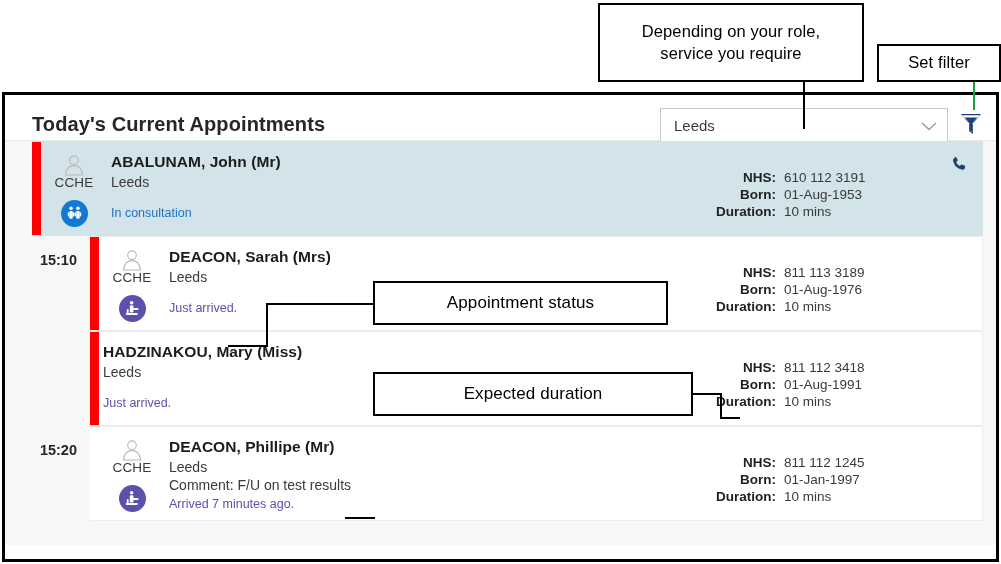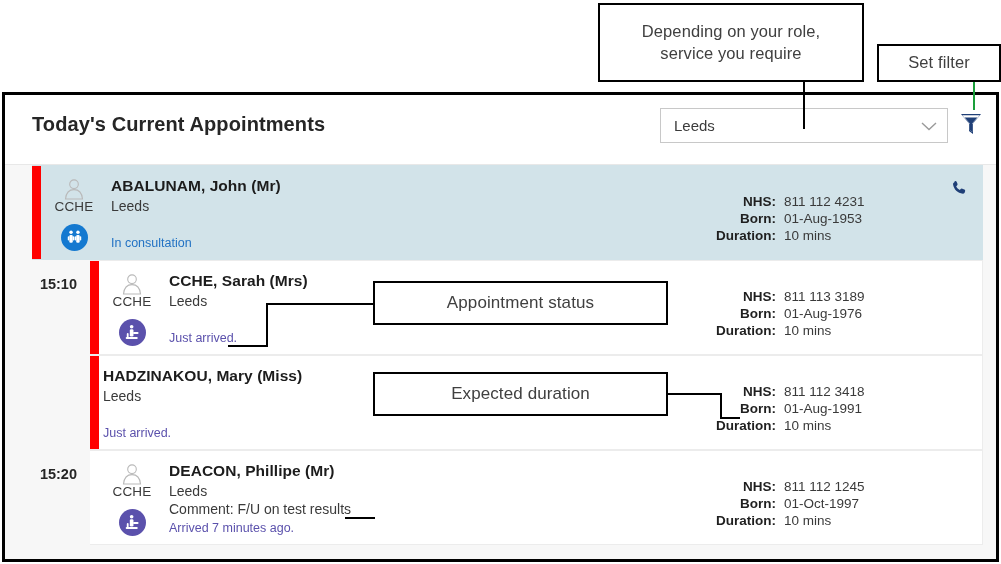--- a/index.html
+++ b/index.html
@@ -9,21 +9,21 @@
     font-family: "Liberation Sans", sans-serif;
     overflow: hidden;
   }
   #root { position: relative; width: 1001px; height: 564px; background: #fff; }
 
   
   .callout {
     position: absolute;
     border: 2px solid #000;
     background: #fff;
-    color: #404040;
+    color: #000000;
     font-family: "Liberation Sans", sans-serif;
     display: flex; align-items: center; justify-content: center;
     text-align: center;
     line-height: 1.30;
     z-index: 40;
     letter-spacing: .1px;
   }
   .leader { position: absolute; background: #000; z-index: 35; }
   .leader-green { position: absolute; background: #1a9e3a; z-index: 35; }
 
@@ -32,21 +32,21 @@
     position: absolute;
     left: 2px; top: 92px;
     width: 997px; height: 470px;
     border: 3px solid #000;
     background: #ffffff;
     overflow: hidden;
     z-index: 10;
   }
   .app-header {
     position: relative;
-    height: 70px;
+    height: 46px;
     background: #ffffff;
     border-bottom: 1px solid #e8e8e8;
   }
   .app-title {
     position: absolute; left: 27px; top: 18px;
     font-size: 20px; font-weight: bold; color: #262626;
     letter-spacing: .1px;
   }
   .practice-select {
     position: absolute; right: 48px; top: 13px;
@@ -108,21 +108,21 @@
   .badge.consult { background: #1479d0; }
   .badge.waiting { background: #5b51ac; }
 
   .detail-col { flex: 1; padding-top: 11px; padding-left: 4px; }
   .pname { font-size: 15.5px; font-weight: bold; color: #1c1c1c; letter-spacing: .05px; }
   .ploc { font-size: 14px; color: #3a3a3a; margin-top: 3px; }
   .pcomment { font-size: 14px; color: #3a3a3a; margin-top: 2px; }
   .pstatus { font-size: 12.5px; margin-top: 4px; }
   .pstatus.blue { color: #2272c4; }
   .pstatus.purple { color: #5b51ac; }
-  .pstatus.sp { margin-top: 22px; }
+  .pstatus.sp { margin-top: 16px; }
 
   .meta-col {
     width: 238px; flex-shrink: 0;
     padding-top: 28px;
     display: grid;
     grid-template-columns: 78px auto;
     column-gap: 8px;
     row-gap: 2px;
     align-content: start;
   }
@@ -150,21 +150,21 @@
   <div class="leader-green" style="left:973px; top:82px; width:2px; height:28px;"></div>
 
   <div class="callout" style="left:373px; top:281px; width:295px; height:44px; font-size:17px;">
     <span>Appointment status</span>
   </div>
 
   <div class="leader" style="left:228px; top:345px; width:40px; height:2px;"></div>
   <div class="leader" style="left:266px; top:303px; width:2px; height:44px;"></div>
   <div class="leader" style="left:266px; top:303px; width:110px; height:2px;"></div>
 
-  <div class="callout" style="left:373px; top:372px; width:295px; height:44px; font-size:17px;">
+  <div class="callout" style="left:373px; top:372px; width:320px; height:44px; font-size:17px;">
     <span>Expected duration</span>
   </div>
   <div class="leader" style="left:666px; top:393px; width:56px; height:2px;"></div>
   <div class="leader" style="left:720px; top:393px; width:2px; height:26px;"></div>
   <div class="leader" style="left:720px; top:417px; width:20px; height:2px;"></div>
 
   <div class="leader" style="left:345px; top:517px; width:30px; height:2px;"></div>
 
   <div id="app">
 
@@ -218,21 +218,21 @@
               </span>
       </div>
       <div class="detail-col">
         <div class="pname">ABALUNAM, John (Mr)</div>
         <div class="ploc">Leeds</div>
 
         <div class="pstatus blue sp">In consultation</div>
       </div>
       <div class="meta-col">
         <span class="meta-k">NHS:</span>
-        <span class="meta-v">811 112 4231</span>
+        <span class="meta-v">610 112 3191</span>
         <span class="meta-k">Born:</span>
         <span class="meta-v">01-Aug-1953</span>
         <span class="meta-k">Duration:</span>
         <span class="meta-v">10 mins</span>
       </div>
       <div class="phone-col">
               <span><svg viewBox="0 0 20 20" width="17" height="17">
                   <path d="M4.6 2.4c.9-.3 1.7.1 2 .9l1 2.4c.3.7.1 1.5-.5 2l-1 .8c.9 2 2.4 3.5 4.4 4.4l.8-1c.5-.6 1.3-.8 2-.5l2.4 1c.8.3 1.2 1.1.9 2l-.5 1.6c-.3.9-1.1 1.4-2 1.3C7.6 16.6 3.4 12.4 2.4 6.2c-.1-.9.4-1.7 1.3-2z" fill="#1f3f77"></path>
                 </svg></span>
             </div>
@@ -255,21 +255,21 @@
                 <svg viewBox="0 0 22 22" width="19" height="19">
                   <circle cx="10" cy="4.4" r="2.1" fill="#fff"></circle>
                   <rect x="7.9" y="7.2" width="4.2" height="8.4" rx="1.5" fill="#fff"></rect>
                   <rect x="11.6" y="10.4" width="6.4" height="2.4" rx="1.1" fill="#fff"></rect>
                   <rect x="3.1" y="16.3" width="14" height="2.2" rx="1.1" fill="#fff"></rect>
                   <rect x="4.4" y="11.6" width="2.1" height="5.2" rx="1" fill="#fff"></rect>
                 </svg>
               </span>
       </div>
       <div class="detail-col">
-        <div class="pname">CCHE, Sarah (Mrs)</div>
+        <div class="pname">DEACON, Sarah (Mrs)</div>
         <div class="ploc">Leeds</div>
 
         <div class="pstatus purple sp">Just arrived.</div>
       </div>
       <div class="meta-col">
         <span class="meta-k">NHS:</span>
         <span class="meta-v">811 113 3189</span>
         <span class="meta-k">Born:</span>
         <span class="meta-v">01-Aug-1976</span>
         <span class="meta-k">Duration:</span>
@@ -326,21 +326,21 @@
       <div class="detail-col">
         <div class="pname">DEACON, Phillipe (Mr)</div>
         <div class="ploc">Leeds</div>
         <div class="pcomment">Comment: F/U on test results</div>
         <div class="pstatus purple">Arrived 7 minutes ago.</div>
       </div>
       <div class="meta-col">
         <span class="meta-k">NHS:</span>
         <span class="meta-v">811 112 1245</span>
         <span class="meta-k">Born:</span>
-        <span class="meta-v">01-Oct-1997</span>
+        <span class="meta-v">01-Jan-1997</span>
         <span class="meta-k">Duration:</span>
         <span class="meta-v">10 mins</span>
       </div>
       <div class="phone-col"></div>
     </div>
   </div>
 </div>
   </div>
 </div>
 

